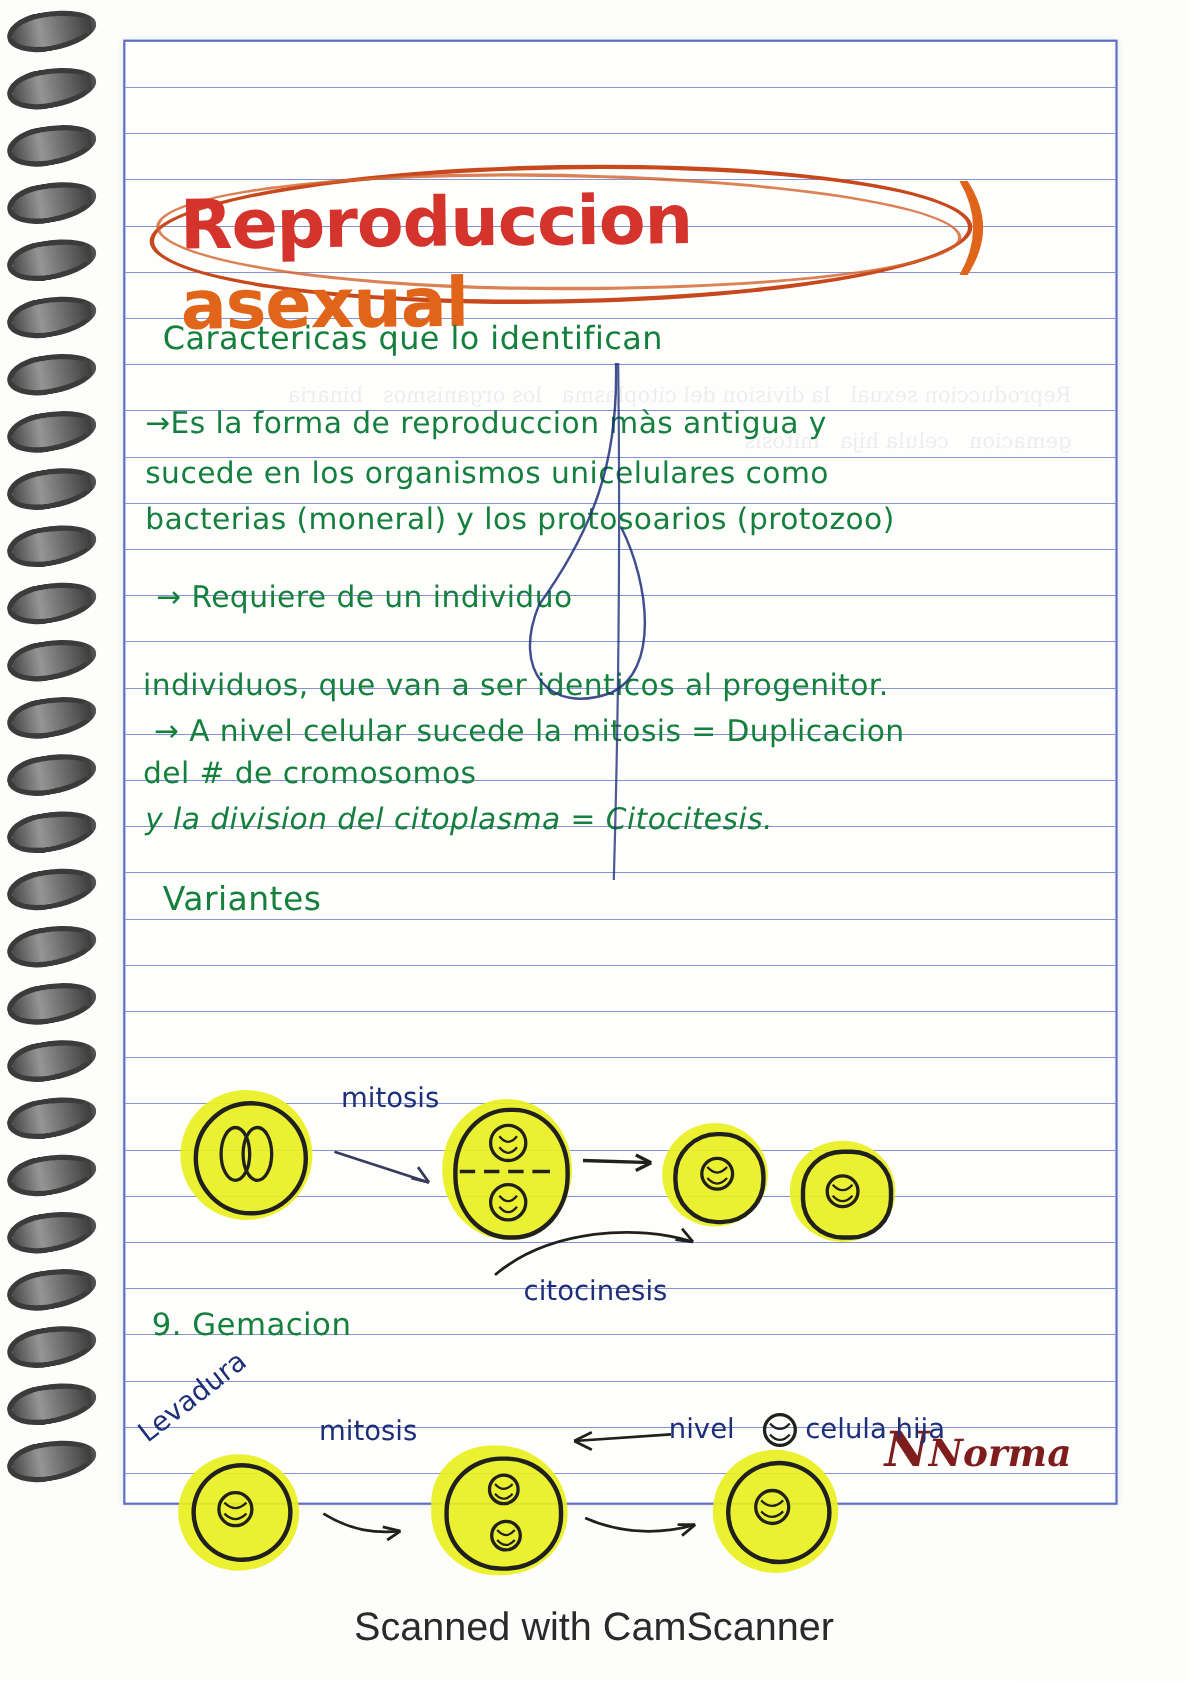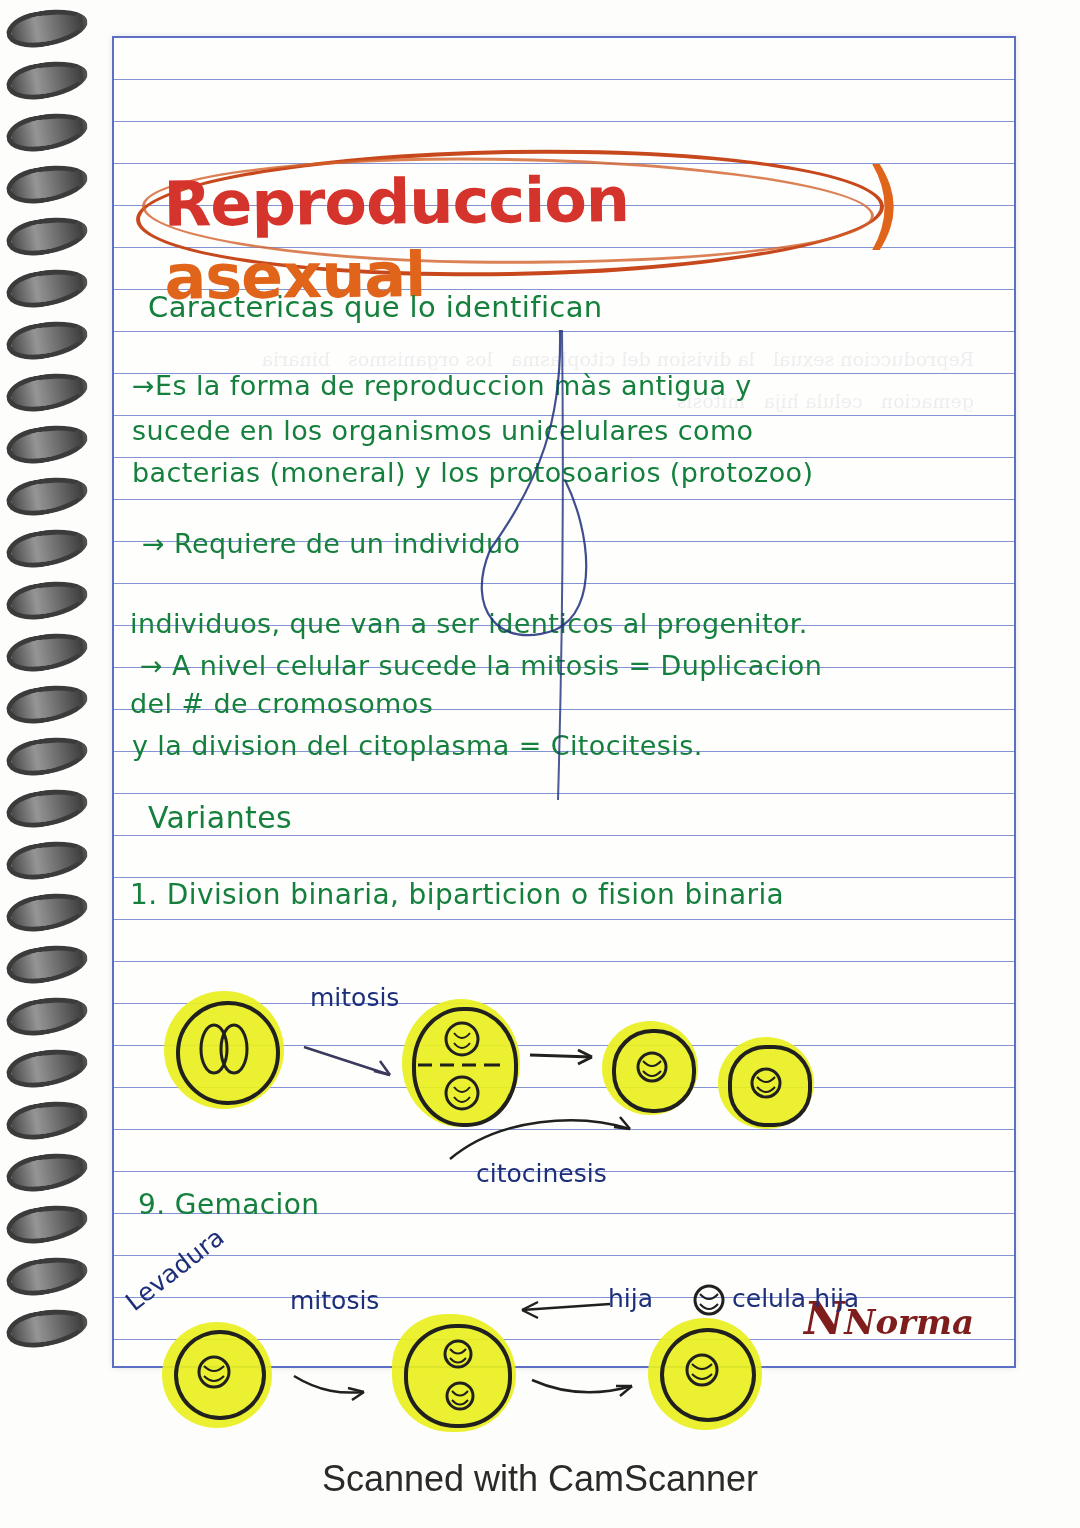--- a/index.html
+++ b/index.html
@@ -231,30 +231,29 @@
   <div class="line" style="left:148px; top:290px; font-size:29px;">Caractericas que lo identifican</div>
 
   <div class="line" style="left:132px; top:370px;">→Es la forma de reproduccion màs antigua y</div>
   <div class="line" style="left:132px; top:415px;text-align:right;">sucede en los organismos unicelulares como</div>
   <div class="line" style="left:132px; top:457px;">bacterias (moneral) y los protosoarios (protozoo)</div>
 
   <div class="line" style="left:142px; top:528px;">→ Requiere de un individuo</div>
   <div class="line" style="left:130px; top:608px;">individuos, que van a ser identicos al progenitor.</div>
   <div class="line" style="left:130px; top:688px;">del # de cromosomos</div>
   <div class="line" style="left:140px; top:650px;">→ A nivel celular sucede la mitosis = Duplicacion</div>
-  <div class="line" style="left:132px; top:730px;">y la division del citoplasma = Citocitesis.</div>
+  <div class="line" style="left:132px; top:730px;font-style:italic;">y la division del citoplasma = Citocitesis.</div>
 
   <svg class="stray" viewBox="0 0 200 470">
     <path d="M90 0 C 92 90, 70 150, 20 220 C -5 280, 30 320, 85 300 C 130 280, 120 200, 95 150" stroke="#1e2f7a" stroke-width="2.2" fill="none" opacity="0.85"></path>
     <path d="M92 0 C 94 160, 92 330, 88 470" stroke="#1e2f7a" stroke-width="2" fill="none" opacity="0.8"></path>
   </svg>
 
   <div class="line" style="left:148px; top:800px; font-size:30px;">Variantes</div>
 
-  <div class="line" style="left:130px; top:878px; font-size:28px;">1. Division binaria, biparticion o fision binaria</div>
 
   <div class="dia" style="left:150px; top:935px; width:720px; height:200px;">
 
     <div class="cell-hi" style="left:14px;  top:12px; width:120px; height:118px;"></div>
     <div class="cell-ring" style="left:26px; top:22px; width:96px;  height:96px;"></div>
     <svg style="position:absolute; left:44px; top:40px;" width="62" height="60">
       <ellipse cx="20" cy="30" rx="13" ry="24" stroke="#20201f" stroke-width="3" fill="none"></ellipse>
       <ellipse cx="40" cy="30" rx="13" ry="24" stroke="#20201f" stroke-width="3" fill="none"></ellipse>
     </svg>
 
@@ -299,21 +298,21 @@
     </svg>
     <div class="lbl" style="left:326px; top:180px;">citocinesis</div>
   </div>
 
   <div class="line" style="left:138px; top:1188px; font-size:28px;">9. Gemacion</div>
 
   <div class="dia" style="left:120px; top:1230px; width:800px; height:150px;">
 
     <div class="lbl" style="left:0px; top:20px; transform:rotate(-38deg); transform-origin:left top;">Levadura</div>
     <div class="lbl" style="left:170px; top:12px;">mitosis</div>
-    <div class="lbl" style="left:488px; top:10px;">hija</div>
+    <div class="lbl" style="left:488px; top:10px;">nivel</div>
 
     <svg style="position:absolute; left:572px; top:6px;" width="36" height="36">
       <circle cx="17" cy="20" r="14" stroke="#20201f" stroke-width="3" fill="none"></circle>
       <path d="M8 14 q9 10 18 0 M8 24 q9 10 18 0" stroke="#20201f" stroke-width="2" fill="none"></path>
     </svg>
     <div class="lbl" style="left:612px; top:10px;">celula hija</div>
 
     <svg style="position:absolute; left:390px; top:14px;" width="110" height="40">
       <path d="M100 16 L12 22" stroke="#20201f" stroke-width="2.5" fill="none"></path>
       <path d="M12 22 L28 14 M12 22 L28 30" stroke="#20201f" stroke-width="2.5" fill="none"></path>

